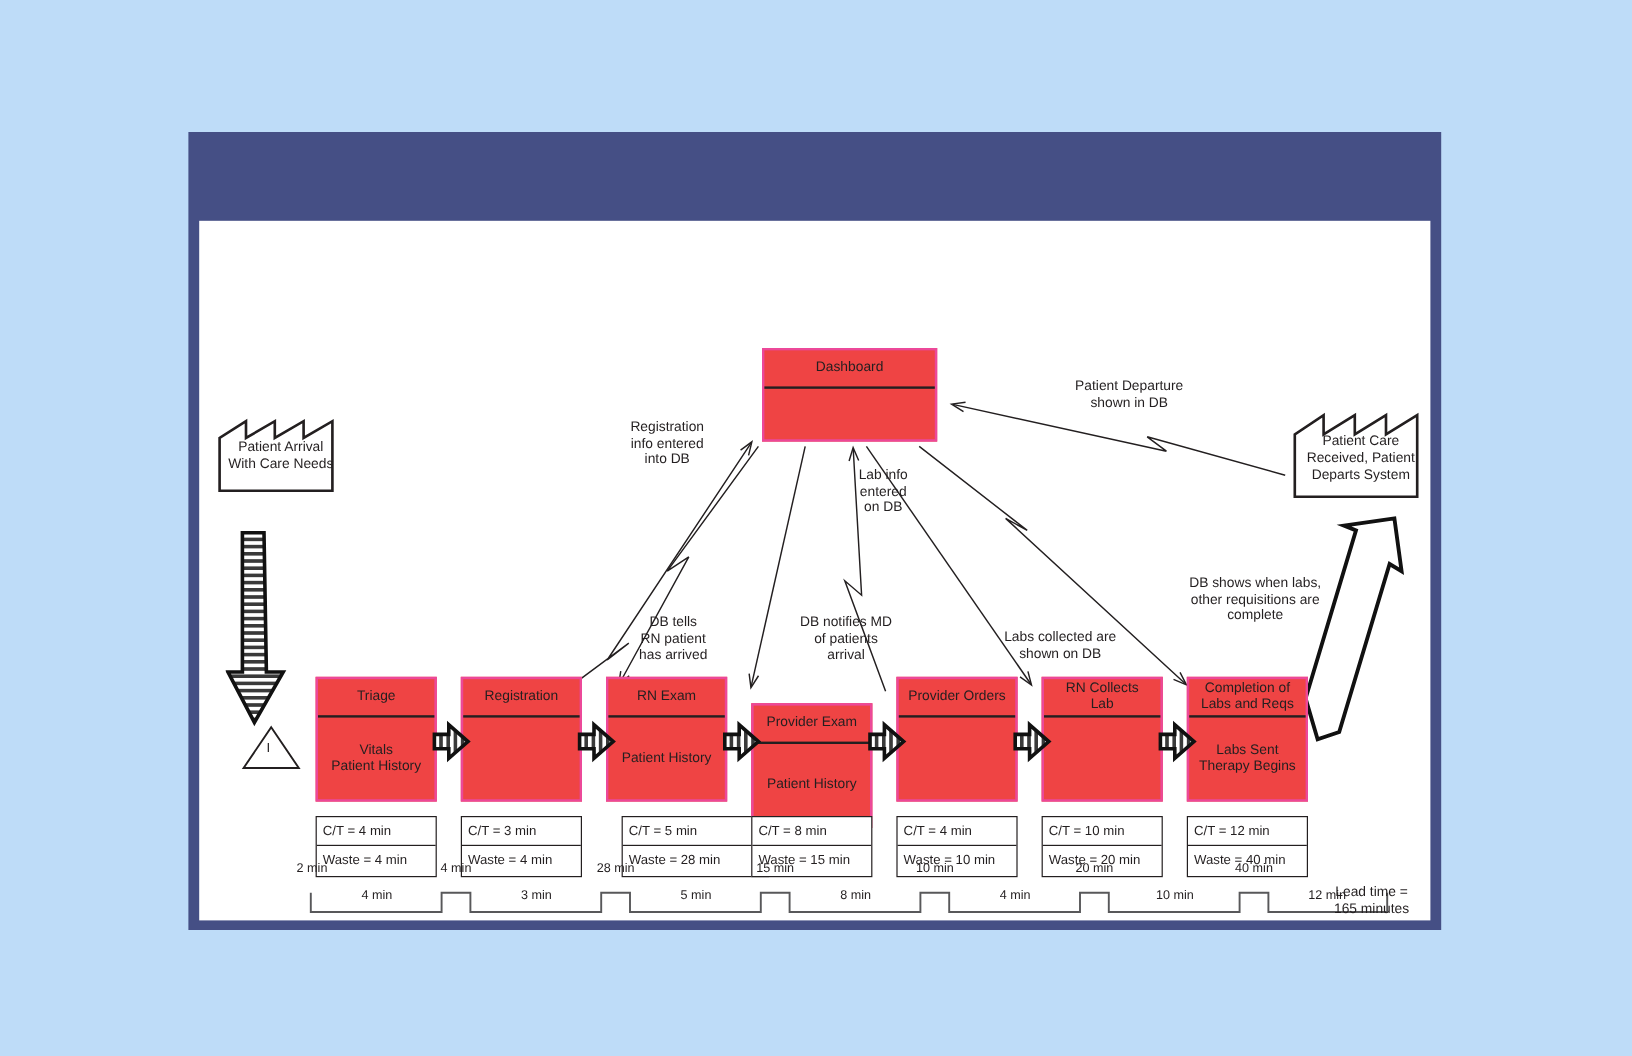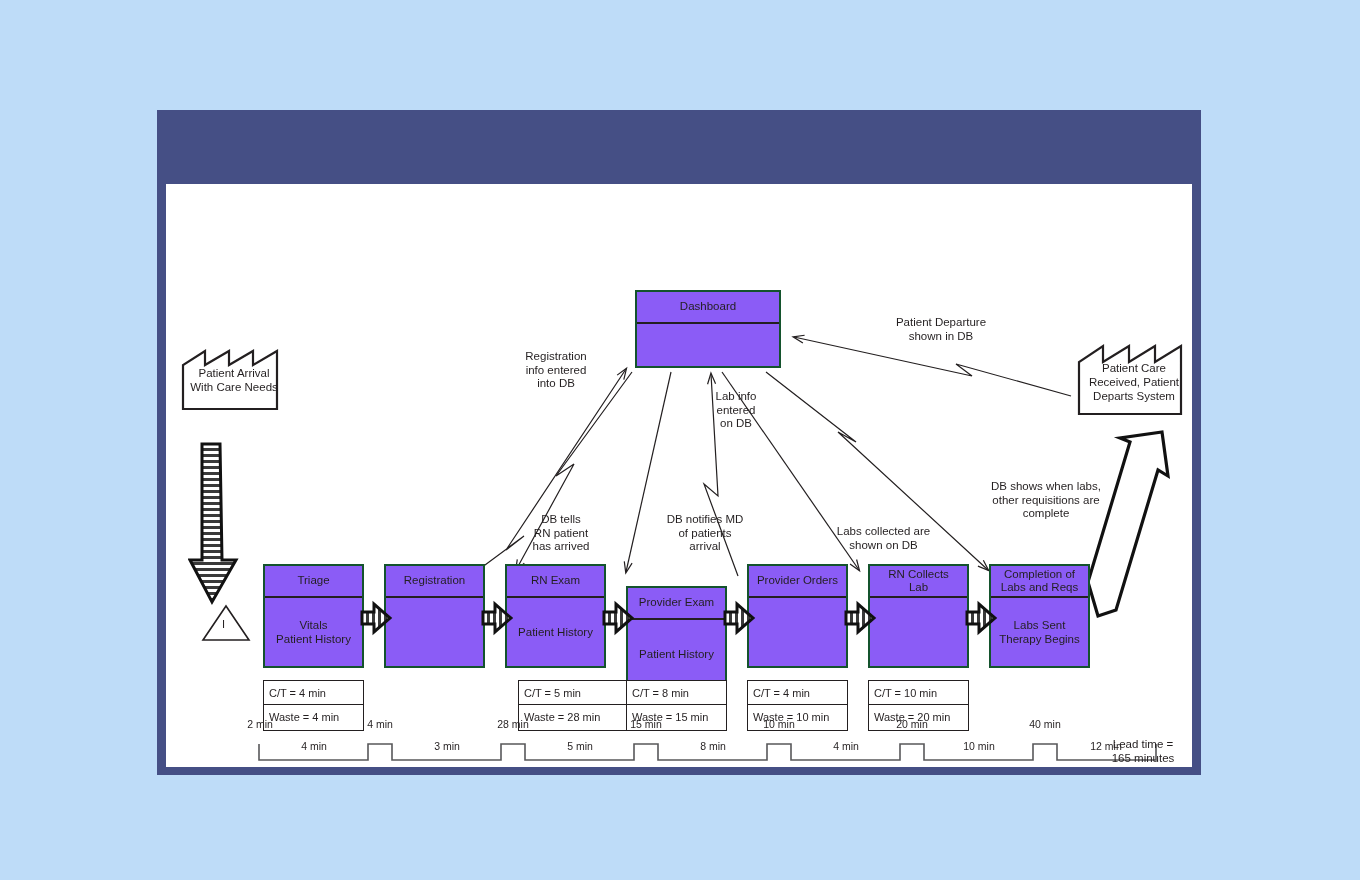--- a/index.html
+++ b/index.html
@@ -26,21 +26,21 @@
   
   .factory{position:absolute;}
   .factory svg{display:block;}
   .factory .flabel{
     position:absolute;left:0;right:0;text-align:center;
     font-size:11.5px;color:#231f20;line-height:1.2;white-space:pre-line;
   }
 
   
   .proc{
-    position:absolute;border:2px solid #14532d;background:#8b5cf6;
+    position:absolute;border:2px solid #ec4899;background:#ef4444;
     box-sizing:border-box;
   }
   .proc .phead{
     height:32px;border-bottom:2px solid #231f20;
     display:flex;align-items:center;justify-content:center;
     font-size:11.5px;color:#231f20;line-height:1.15;text-align:center;
     white-space:pre-line;box-sizing:border-box;padding:0 2px;
   }
   .proc .pbody{
     height:68px;display:flex;align-items:center;justify-content:center;
@@ -225,35 +225,43 @@
         <path transform="translate(557,418)" d="M2,10 L14,10 L14,2 L30,16 L14,30 L14,22 L2,22 Z"></path>
         <path transform="translate(678,418)" d="M2,10 L14,10 L14,2 L30,16 L14,30 L14,22 L2,22 Z"></path>
         <path transform="translate(799,418)" d="M2,10 L14,10 L14,2 L30,16 L14,30 L14,22 L2,22 Z"></path>
       </g>
     </svg>
 
     <div class="databox" style="left:97px;top:496px;width:101px;height:51px;">
       <div class="drow top">C/T = 4 min</div>
       <div class="drow">Waste = 4 min</div>
     </div>
+    <div class="databox" style="left:218px;top:496px;width:101px;height:51px;">
+      <div class="drow top">C/T = 3 min</div>
+      <div class="drow">Waste = 4 min</div>
+    </div>
     <div class="databox" style="left:352px;top:496px;width:123px;height:51px;">
       <div class="drow top">C/T = 5 min</div>
       <div class="drow">Waste = 28 min</div>
     </div>
     <div class="databox" style="left:460px;top:496px;width:101px;height:51px;">
       <div class="drow top">C/T = 8 min</div>
       <div class="drow">Waste = 15 min</div>
     </div>
     <div class="databox" style="left:581px;top:496px;width:101px;height:51px;">
       <div class="drow top">C/T = 4 min</div>
       <div class="drow">Waste = 10 min</div>
     </div>
     <div class="databox" style="left:702px;top:496px;width:101px;height:51px;">
       <div class="drow top">C/T = 10 min</div>
       <div class="drow">Waste = 20 min</div>
+    </div>
+    <div class="databox" style="left:823px;top:496px;width:101px;height:51px;">
+      <div class="drow top">C/T = 12 min</div>
+      <div class="drow">Waste = 40 min</div>
     </div>
 
     <svg id="timeline">
       <path d="M93,560 L93,576 L202,576 L202,560 L226,560 L226,576
                L335,576 L335,560 L359,560 L359,576
                L468,576 L468,560 L492,560 L492,576
                L601,576 L601,560 L625,560 L625,576
                L734,576 L734,560 L758,560 L758,576
                L867,576 L867,560 L891,560 L891,576
                L990,576 L990,560" fill="none" stroke="#58585a" stroke-width="1.6"></path>

